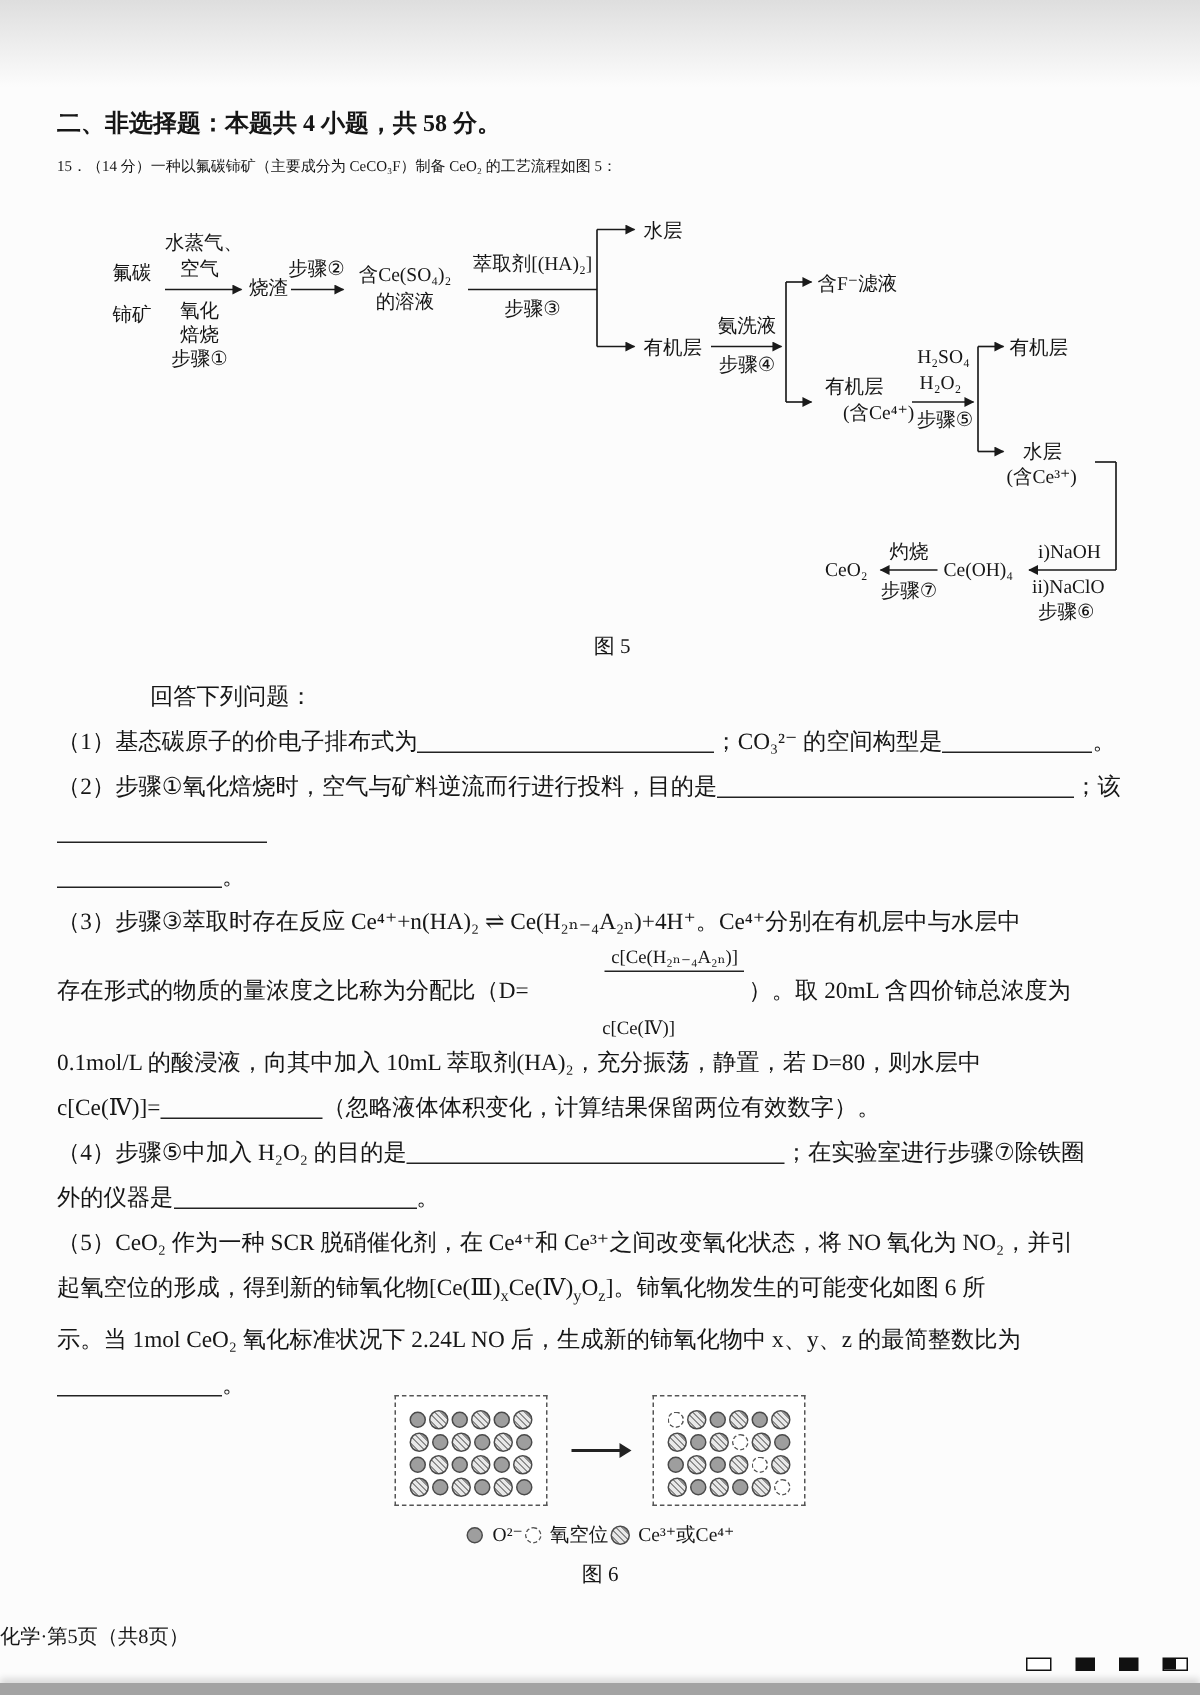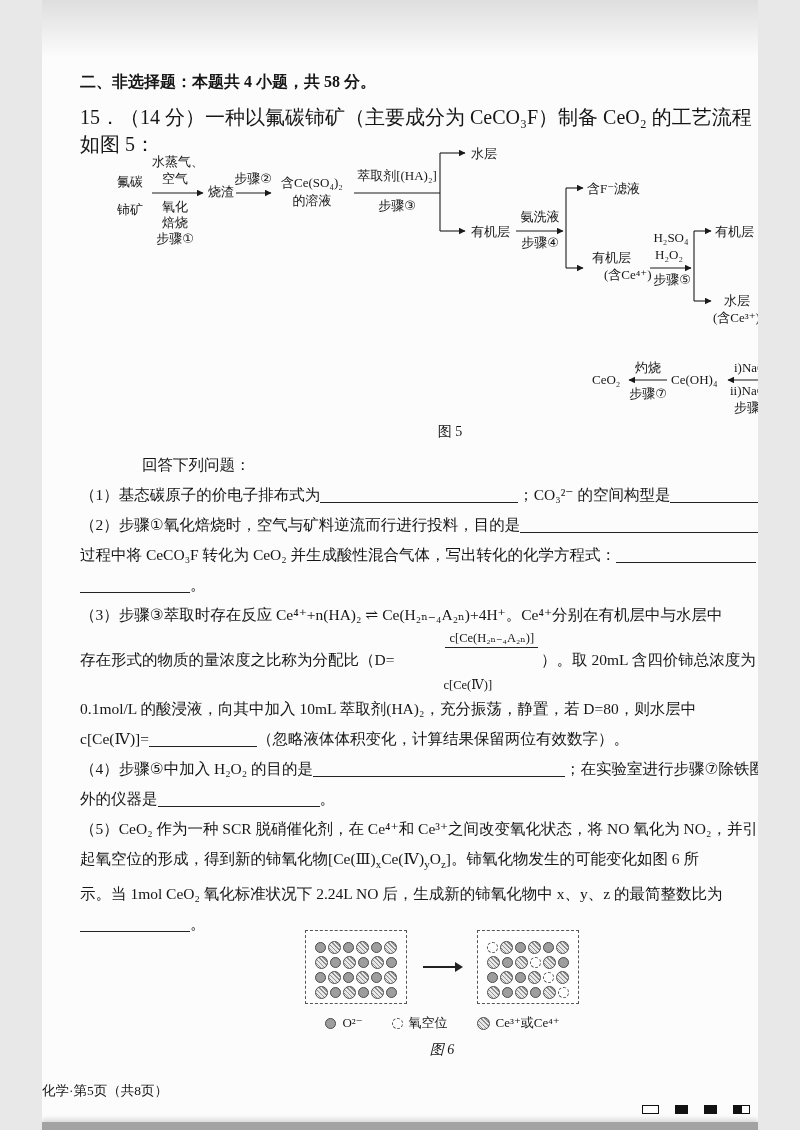--- a/index.html
+++ b/index.html
@@ -1,29 +1,29 @@
 <!DOCTYPE html>
 <html><head>
 <meta charset="utf-8">
 <style>
   * { box-sizing: border-box; }
   html,body { margin:0; padding:0; background:#e8e8e8; }
   .page {
-    position:relative; width:716px; height:1130px; margin:0 auto;
+    position:relative; width:800px; height:1130px; margin:0 auto;
     background:#fcfcfc; overflow:hidden;
     font-family:"Liberation Serif","DejaVu Serif","DejaVu Sans",serif;
     color:#161616;
   }
   .scan-top { position:absolute; top:0; left:0; width:100%; height:58px;
     background:linear-gradient(#dedede, rgba(252,252,252,0)); }
   .scan-bottom { position:absolute; bottom:0; left:0; width:100%; height:8px;
     background:#a3a3a3; box-shadow:0 -3px 5px rgba(0,0,0,0.14); }
 
   .section-header { position:absolute; left:38px; top:72px; font-size:16px; font-weight:bold; }
-  .q15-intro { position:absolute; left:38px; top:104px; font-size:20px; }
+  .q15-intro { position:absolute; left:38px; top:104px; font-size:10px; }
 
   .flowchart { position:absolute; left:30px; top:138px; width:740px; height:302px; font-size:13px; }
   .flowchart svg { position:absolute; left:0; top:0; }
   .fl { position:absolute; white-space:nowrap; line-height:15px; }
   .fl.c { transform:translateX(-50%); }
   .fig5 { font-size:14px; }
 
   .questions { position:absolute; left:38px; top:450px; width:728px; font-size:15.5px; line-height:30px; }
   .qline { min-height:30px; }
   .indent { padding-left:62px; }
@@ -39,23 +39,23 @@
   .cellbox { border:1.5px dashed #555; padding:6px 8px; background:#fff; }
   .crow { height:15px; white-space:nowrap; }
   .circ { display:inline-block; border-radius:50%; margin:1px; vertical-align:middle; }
   .circ.o { width:11px; height:11px; background:#9e9e9e; border:1px solid #4a4a4a; }
   .circ.c { width:13px; height:13px; border:1px solid #4a4a4a;
     background:repeating-linear-gradient(45deg,#8f8f8f 0 1px,#e9e9e9 1px 3px); }
   .circ.v { width:11px; height:11px; background:#fff; border:1px dashed #555; }
   .f6-arrow { width:38px; height:2px; background:#222; position:relative; flex:0 0 auto; }
   .f6-arrow::after { content:""; position:absolute; right:-2px; top:-4px;
     border-left:8px solid #222; border-top:5px solid transparent; border-bottom:5px solid transparent; }
-  .f6-legend { margin-top:10px; font-size:13px; display:flex; justify-content:center; gap:28px; align-items:center; }
+  .f6-legend { margin-top:10px; font-size:13px; display:flex; justify-content:center; align-items:center; }
   .leg { display:inline-flex; align-items:center; gap:5px; }
-  .f6-caption { margin-top:9px; font-size:14px;font-style:italic; }
+  .f6-caption { margin-top:9px; font-size:14px; }
 
   .footer { position:absolute; left:0; top:1082px; width:100%; text-align:left; font-size:13.5px; }
   .print-marks { position:absolute; right:8px; top:1105px; display:flex; gap:16px; align-items:center; }
   .pm { height:9px; }
   .pm.outline { width:17px; border:1.5px solid #111; background:#fff; }
   .pm.fill { width:13px; background:#111; }
   .pm.half { width:17px; border:1.5px solid #111; background:linear-gradient(90deg,#111 55%,#fff 55%); }
 </style>
 </head>
 <body>
@@ -137,21 +137,21 @@
     </div>
 
     <div class="qline">
       <span>（1）基态碳原子的价电子排布式为</span><span class="blank" style="width:198px"></span><span>；CO₃²⁻ 的空间构型是</span><span class="blank" style="width:100px"></span><span>。</span>
     </div>
 
     <div class="qline">
       <span>（2）步骤①氧化焙烧时，空气与矿料逆流而行进行投料，目的是</span><span class="blank" style="width:238px"></span><span>；该</span>
     </div>
     <div class="qline">
-      <span>过程中将 CeCO₃F 转化为 CeO₂ 并生成酸性混合气体，写出转化的化学方程式：</span><span class="blank" style="width:140px"></span>
+      <span class="blank" style="width:140px"></span>
     </div>
     <div class="qline">
       <span class="blank" style="width:110px"></span><span>。</span>
     </div>
 
     <div class="qline">
       <span>（3）步骤③萃取时存在反应 Ce⁴⁺+n(HA)₂ ⇌ Ce(H₂ₙ₋₄A₂ₙ)+4H⁺。Ce⁴⁺分别在有机层中与水层中</span>
     </div>
     <div class="qline">
       <span>存在形式的物质的量浓度之比称为分配比（D=</span><span class="frac"><span class="num">c[Ce(H₂ₙ₋₄A₂ₙ)]</span><span class="den">c[Ce(Ⅳ)]</span></span><span>）。取 20mL 含四价铈总浓度为</span>

